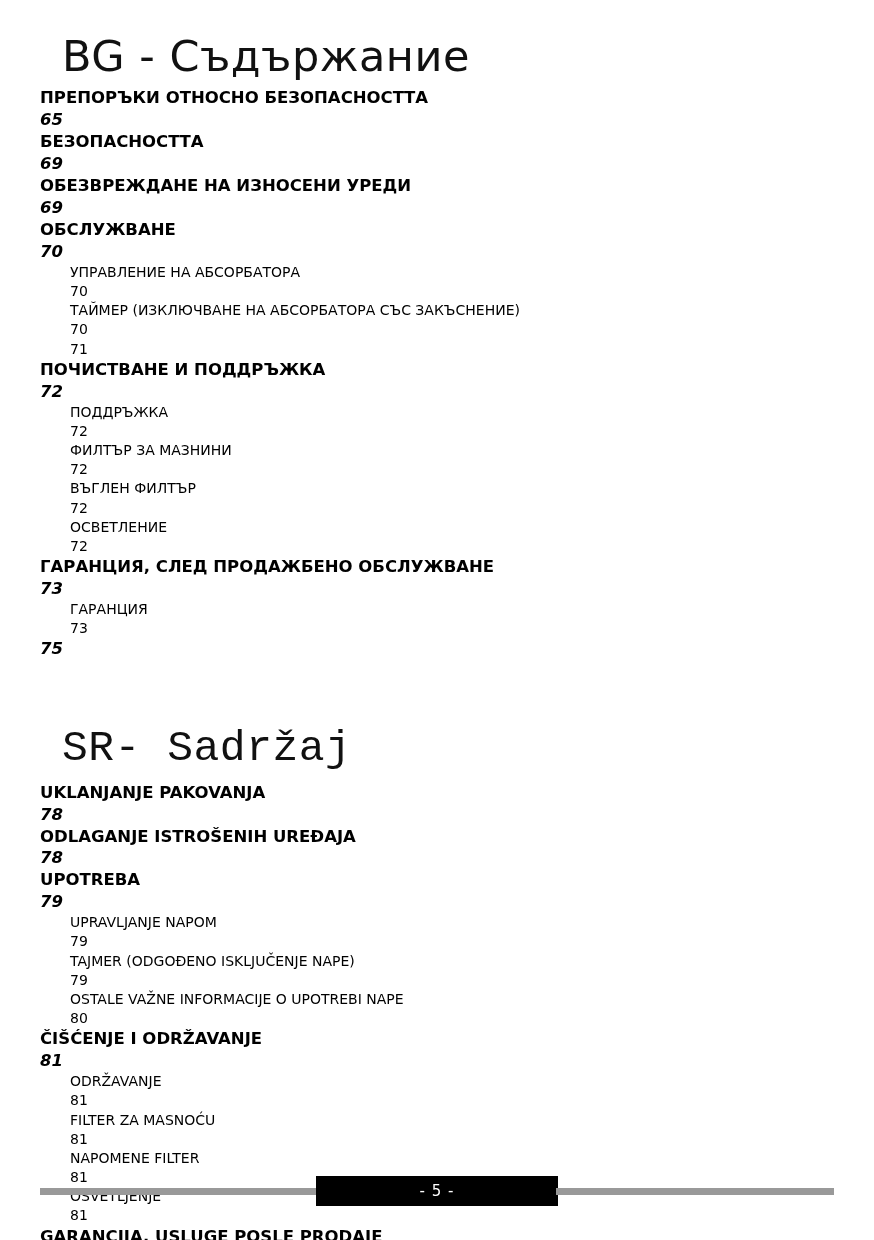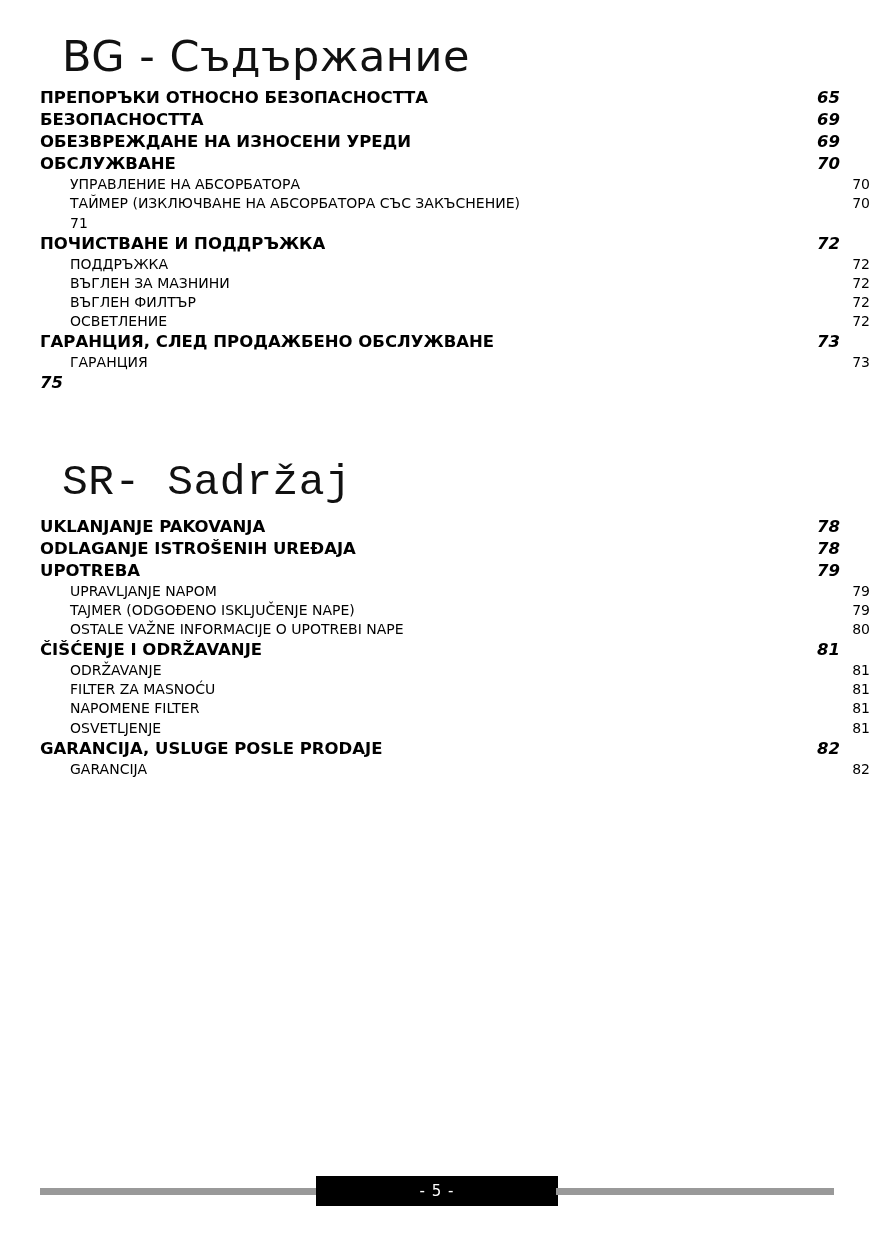--- a/index.html
+++ b/index.html
@@ -43,20 +43,21 @@
     font-family: Liberation Mono, monospace;
   }
   .toc-list {
     width: 800px;
   }
   .row {
     display: flex;
     align-items: baseline;
     justify-content: space-between;
     width: 800px;
+    flex-direction: column;
   }
   .row .label {
     white-space: nowrap;
   }
   .row .page-num {
     white-space: nowrap;
     text-align: right;
   }
   
   .row.lvl1 {
@@ -159,21 +160,21 @@
       </div>
       <div class="row lvl1">
         <span class="label">ПОЧИСТВАНЕ И ПОДДРЪЖКА</span>
         <span class="page-num">72</span>
       </div>
       <div class="row lvl2">
         <span class="label">ПОДДРЪЖКА</span>
         <span class="page-num">72</span>
       </div>
       <div class="row lvl2">
-        <span class="label">ВЪГЛЕН ЗА МАЗНИНИ</span>
+        <span class="label">ФИЛТЪР ЗА МАЗНИНИ</span>
         <span class="page-num">72</span>
       </div>
       <div class="row lvl2">
         <span class="label">ВЪГЛЕН ФИЛТЪР</span>
         <span class="page-num">72</span>
       </div>
       <div class="row lvl2">
         <span class="label">ОСВЕТЛЕНИЕ</span>
         <span class="page-num">72</span>
       </div>

